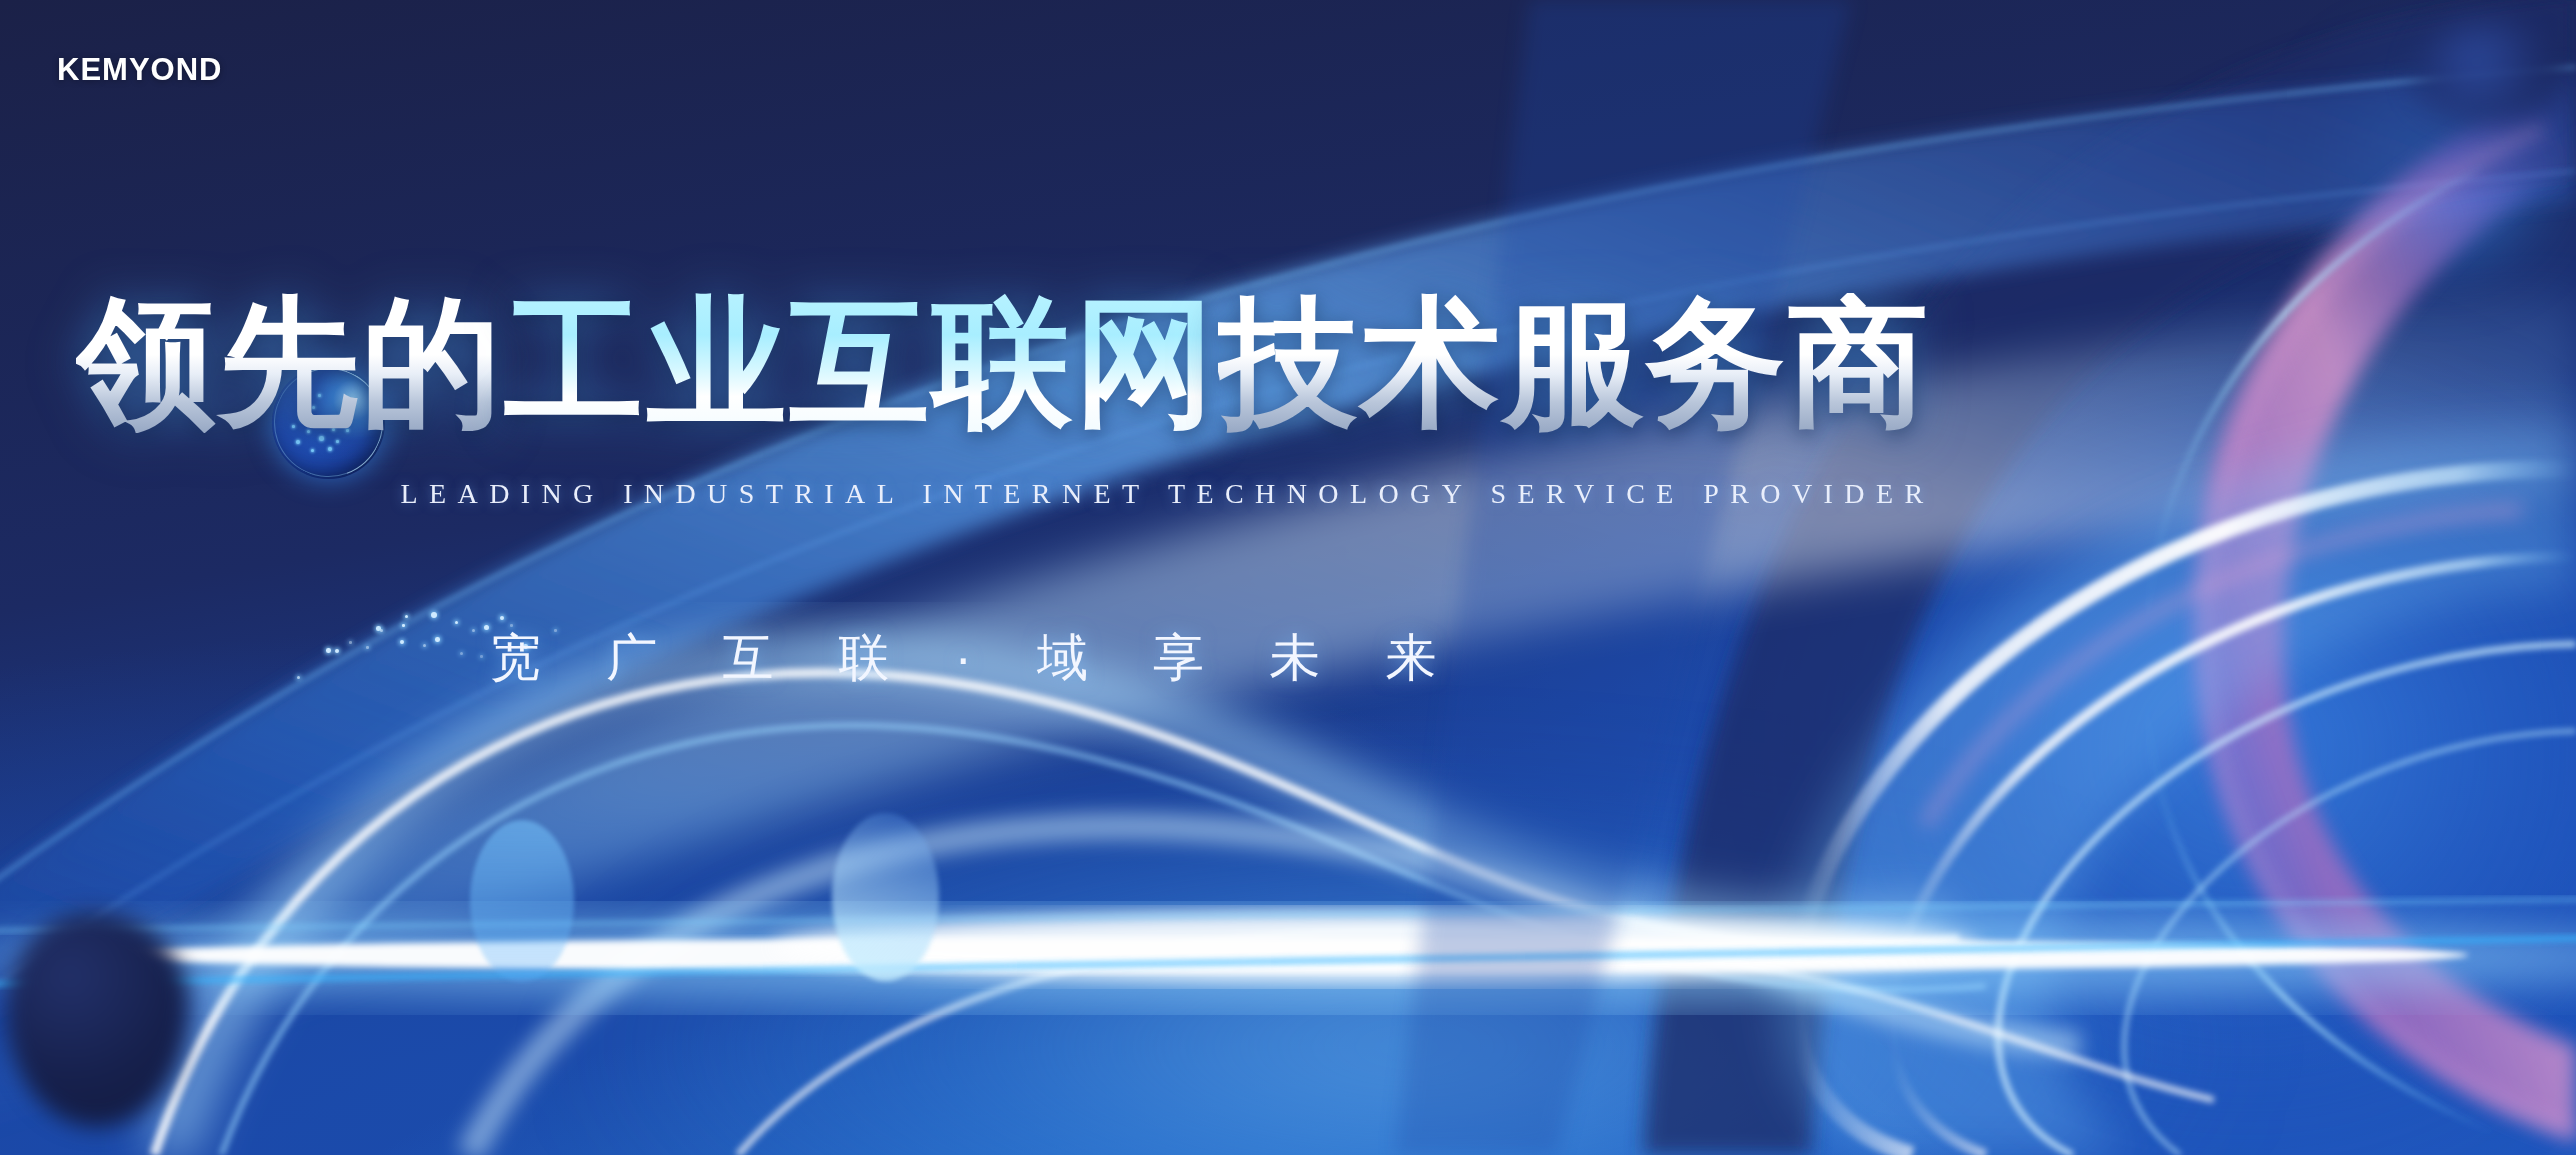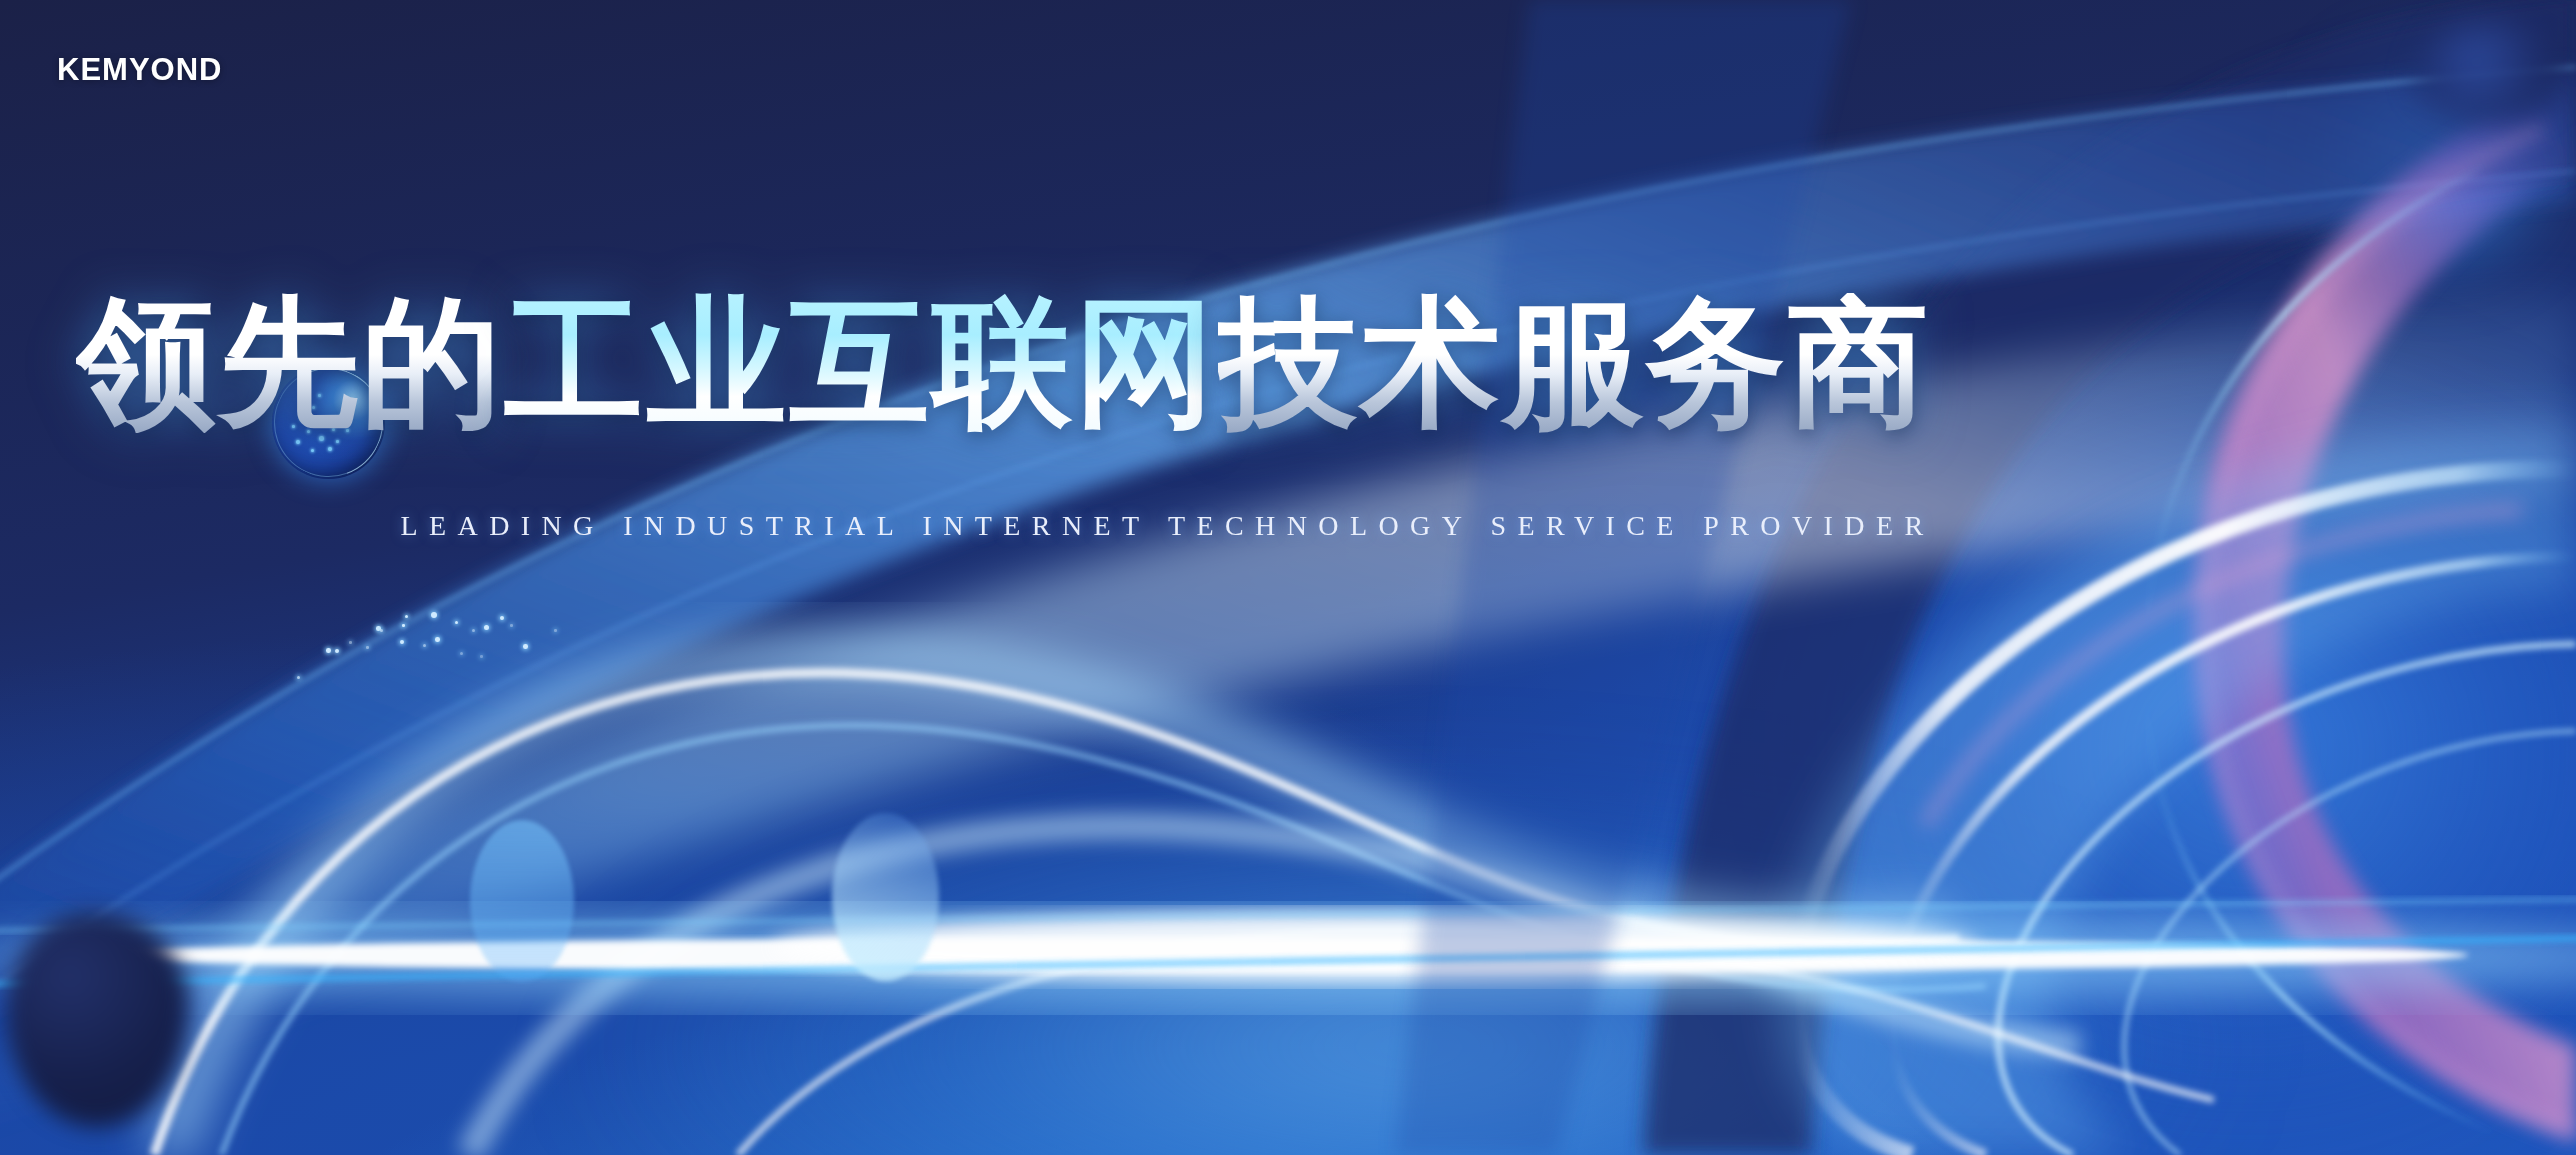--- a/index.html
+++ b/index.html
@@ -73,21 +73,20 @@
     background-image:linear-gradient(180deg,#b6f2ff 0%,#a8eeff 30%,#d4f7ff 54%,#ffffff 74%,#f2fbff 100%);
   }
 
   #subtitle{
     position:absolute;left:0;top:478px;width:2576px;
     text-align:center;white-space:nowrap;
     padding-right:241px;
     font-family:"Liberation Serif",serif;
     font-size:28px;letter-spacing:11.4px;color:#e9eefb;
     text-shadow:0 0 12px rgba(120,180,255,.5);
-    margin-top:32px;
   }
 
   #tagline{
     position:absolute;left:0;top:624px;width:2576px;
     text-align:center;white-space:nowrap;
     padding-right:624px;
     font-size:51px;letter-spacing:25.5px;color:#f2f6ff;
     font-weight:300;
     text-shadow:0 0 17.4px rgba(130,195,255,.55);
   }
@@ -265,16 +264,17 @@
   <div id="content">
 
     <div id="logo">KEMYOND</div>
 
     <div id="headline">
       <span class="seg-white">领先的</span><span class="seg-cyan">工业互联网</span><span class="seg-white">技术服务商</span>
     </div>
 
     <div id="subtitle">LEADING INDUSTRIAL INTERNET TECHNOLOGY SERVICE PROVIDER</div>
 
+    <div id="tagline">宽 广 互 联 · 域 享 未 来</div>
   </div>
 
 </div>
 
 
 </body></html>

